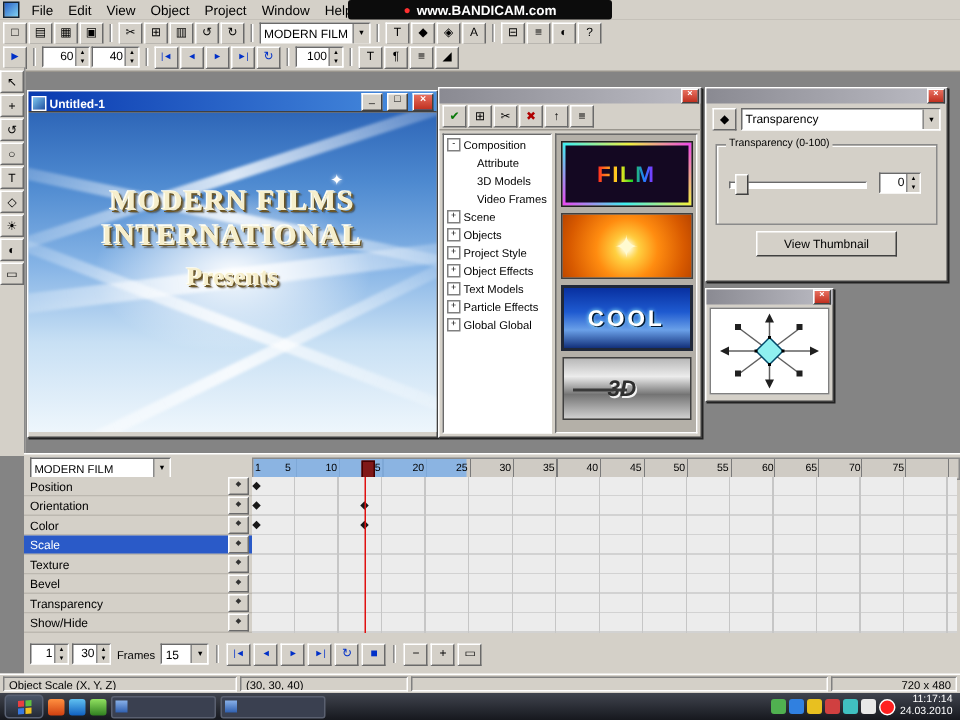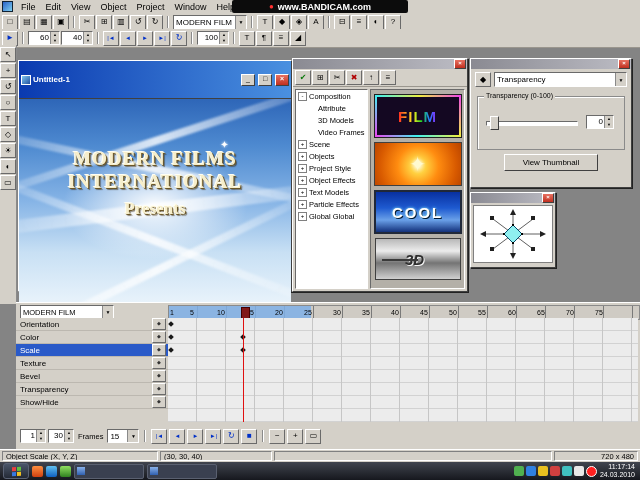--- a/index.html
+++ b/index.html
@@ -39,21 +39,21 @@
     display:flex;flex-direction:column;align-items:center;padding-top:2px;gap:1px}
   
   .window{position:absolute;background:#d4d0c8;border:1px solid;border-color:#fff #404040 #404040 #fff;box-shadow:1px 1px 0 #222}
   .ptitle{height:10px;background:linear-gradient(90deg,#8a8a92,#bcbcc4);display:flex;justify-content:flex-end;align-items:center;padding:0 1px}
   .wbtn{width:12px;height:10px;background:#d4d0c8;border:1px solid;border-color:#fff #404040 #404040 #fff;
     font-size:7px;line-height:8px;text-align:center;margin-left:1px;flex:none}
   .wbtn.close{background:linear-gradient(#e87060,#c03020);color:#fff;font-weight:bold}
   .wbtn.small{width:10px;height:8px;font-size:6px;line-height:6px}
   
   .doc{left:18px;top:60px;width:272px;height:230px}
-  .titlebar{height:13px;background:linear-gradient(90deg,#0a3ab0,#4a90e0);display:flex;align-items:center;padding:12px 2px;gap:2px}
+  .titlebar{height:13px;background:linear-gradient(90deg,#0a3ab0,#4a90e0);display:flex;align-items:flex-end;padding:0 2px;gap:2px}
   .doc-ico{width:8px;height:8px;background:linear-gradient(135deg,#80c8f0,#2050a0);border:1px solid #fff}
   .title-text{flex:1;color:#fff;font-weight:bold;font-size:8px;white-space:nowrap;overflow:hidden}
   .sky{position:relative;height:213px;border-top:1px solid #404040;overflow:hidden;
     background:linear-gradient(180deg,#2e66b8 0%,#4e8ad0 22%,#86b4e6 48%,#c8e0f4 72%,#eef6fc 100%)}
   .glow{position:absolute;left:10%;top:20%;width:80%;height:60%;background:radial-gradient(ellipse at 50% 50%,rgba(255,255,255,.95) 0%,rgba(255,255,255,0) 60%)}
   .streak{position:absolute;left:-20%;width:140%;height:8px;
     background:linear-gradient(90deg,transparent,rgba(255,255,255,.8),transparent);filter:blur(1px)}
   .sky-text{position:absolute;left:0;right:0;top:48px;text-align:center}
   .l1{font-family:"Liberation Serif","DejaVu Serif",serif;font-weight:bold;font-size:19px;line-height:23px;
     letter-spacing:1px;color:#f6eecb;
@@ -436,20 +436,24 @@
       <span class="rn" style="left:280px">50</span>
       <span class="rn" style="left:309px">55</span>
       <span class="rn" style="left:339px">60</span>
       <span class="rn" style="left:368px">65</span>
       <span class="rn" style="left:397px">70</span>
       <span class="rn" style="left:426px">75</span>
       <div class="ph-marker"></div>
     </div>
     <div class="tl-rows">
       <div class="tl-row">
+          <span class="tl-label">Position</span>
+          <span class="keybtn">◆</span>
+        </div>
+      <div class="tl-row">
           <span class="tl-label">Orientation</span>
           <span class="keybtn">◆</span>
         </div>
       <div class="tl-row">
           <span class="tl-label">Color</span>
           <span class="keybtn">◆</span>
         </div>
       <div class="tl-row sel">
           <span class="tl-label">Scale</span>
           <span class="keybtn">◆</span>

